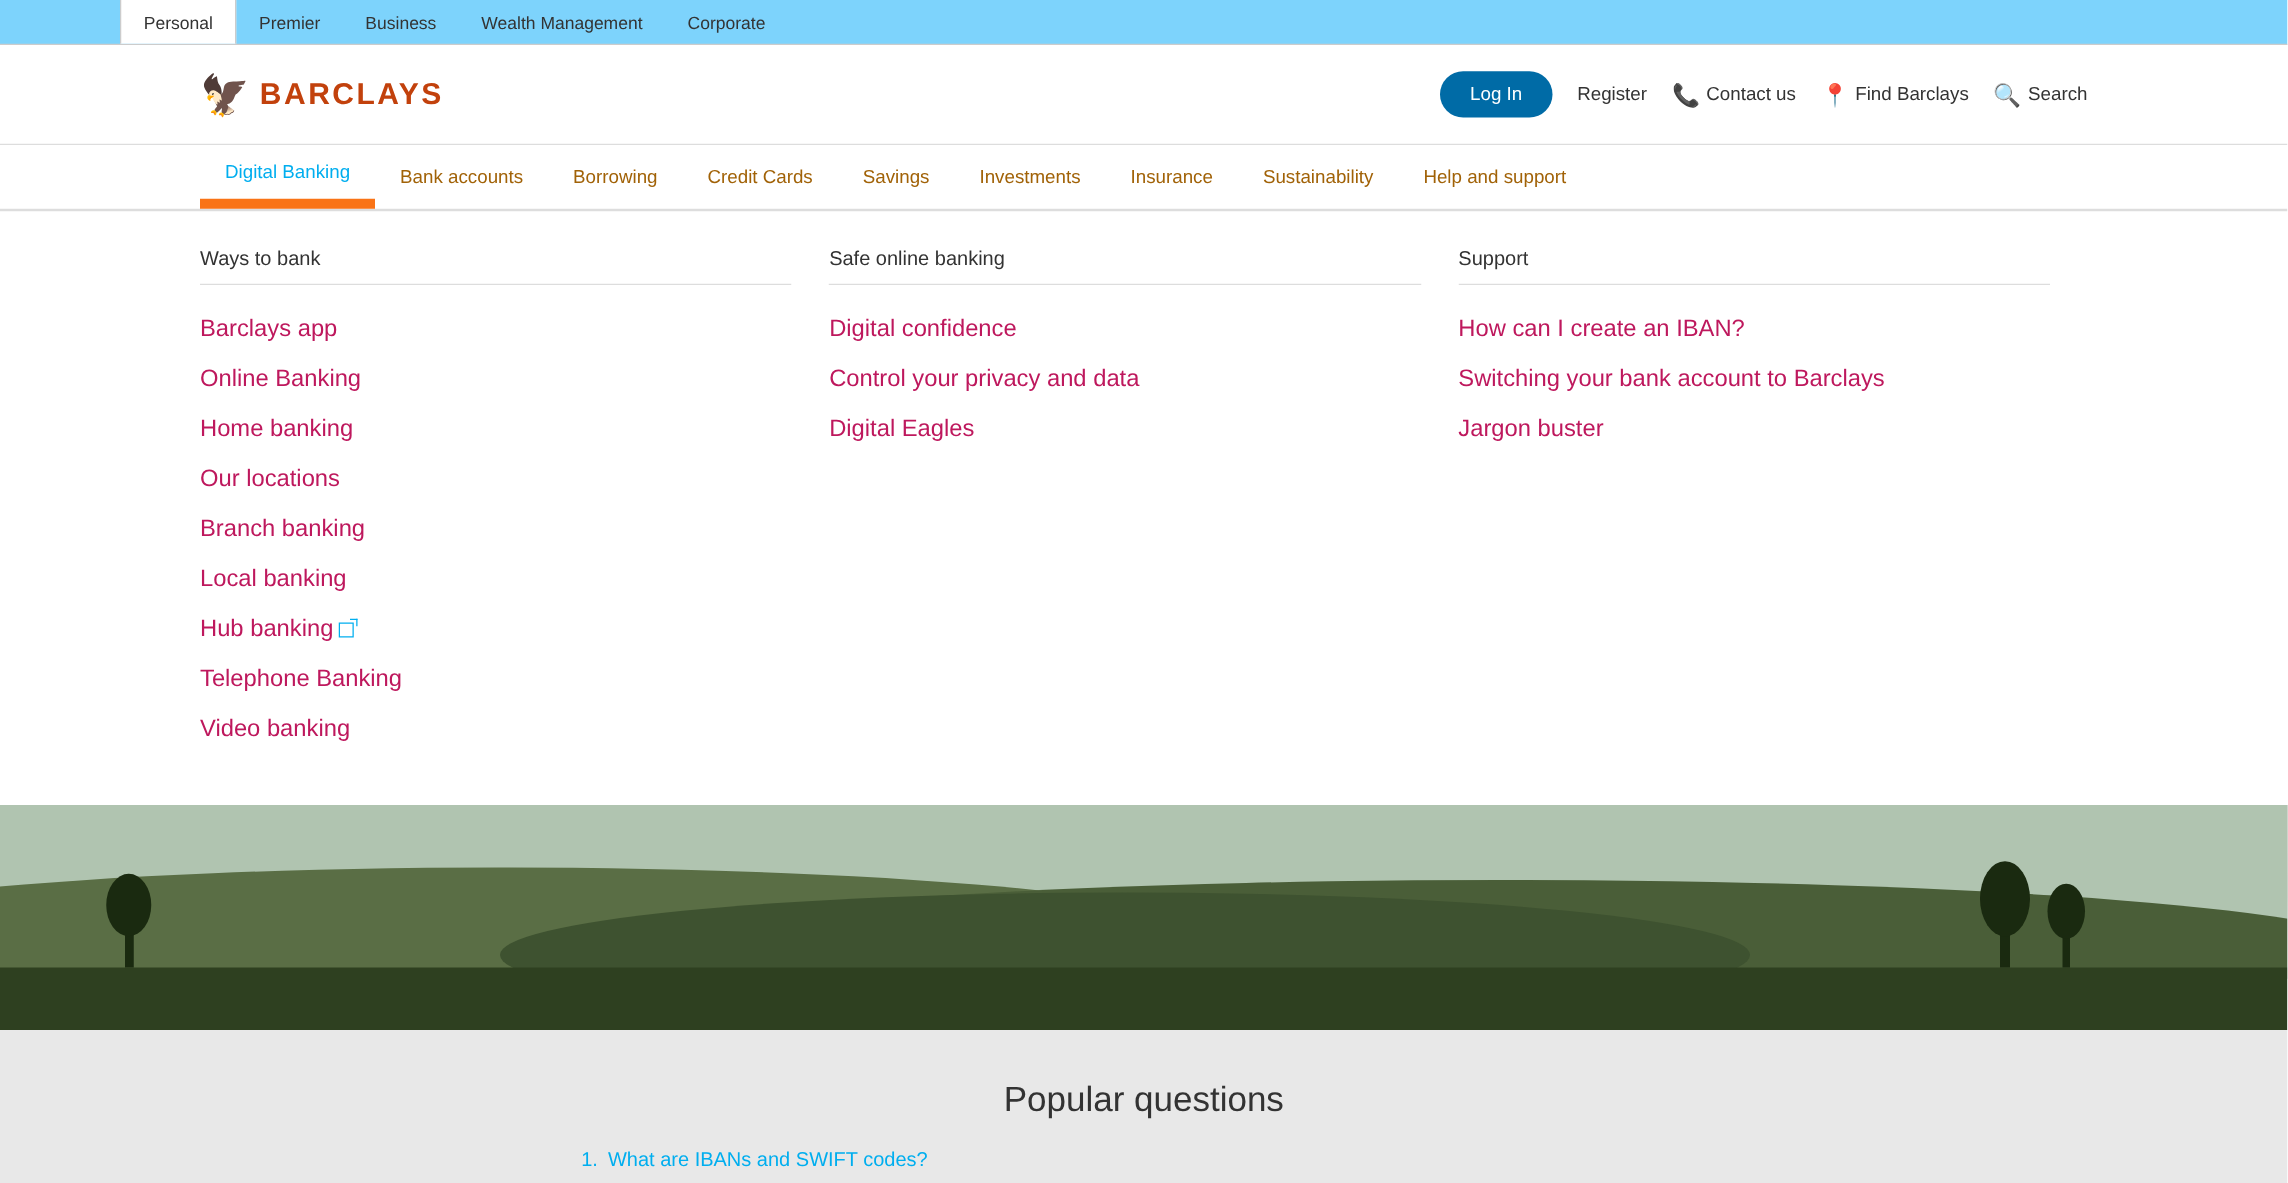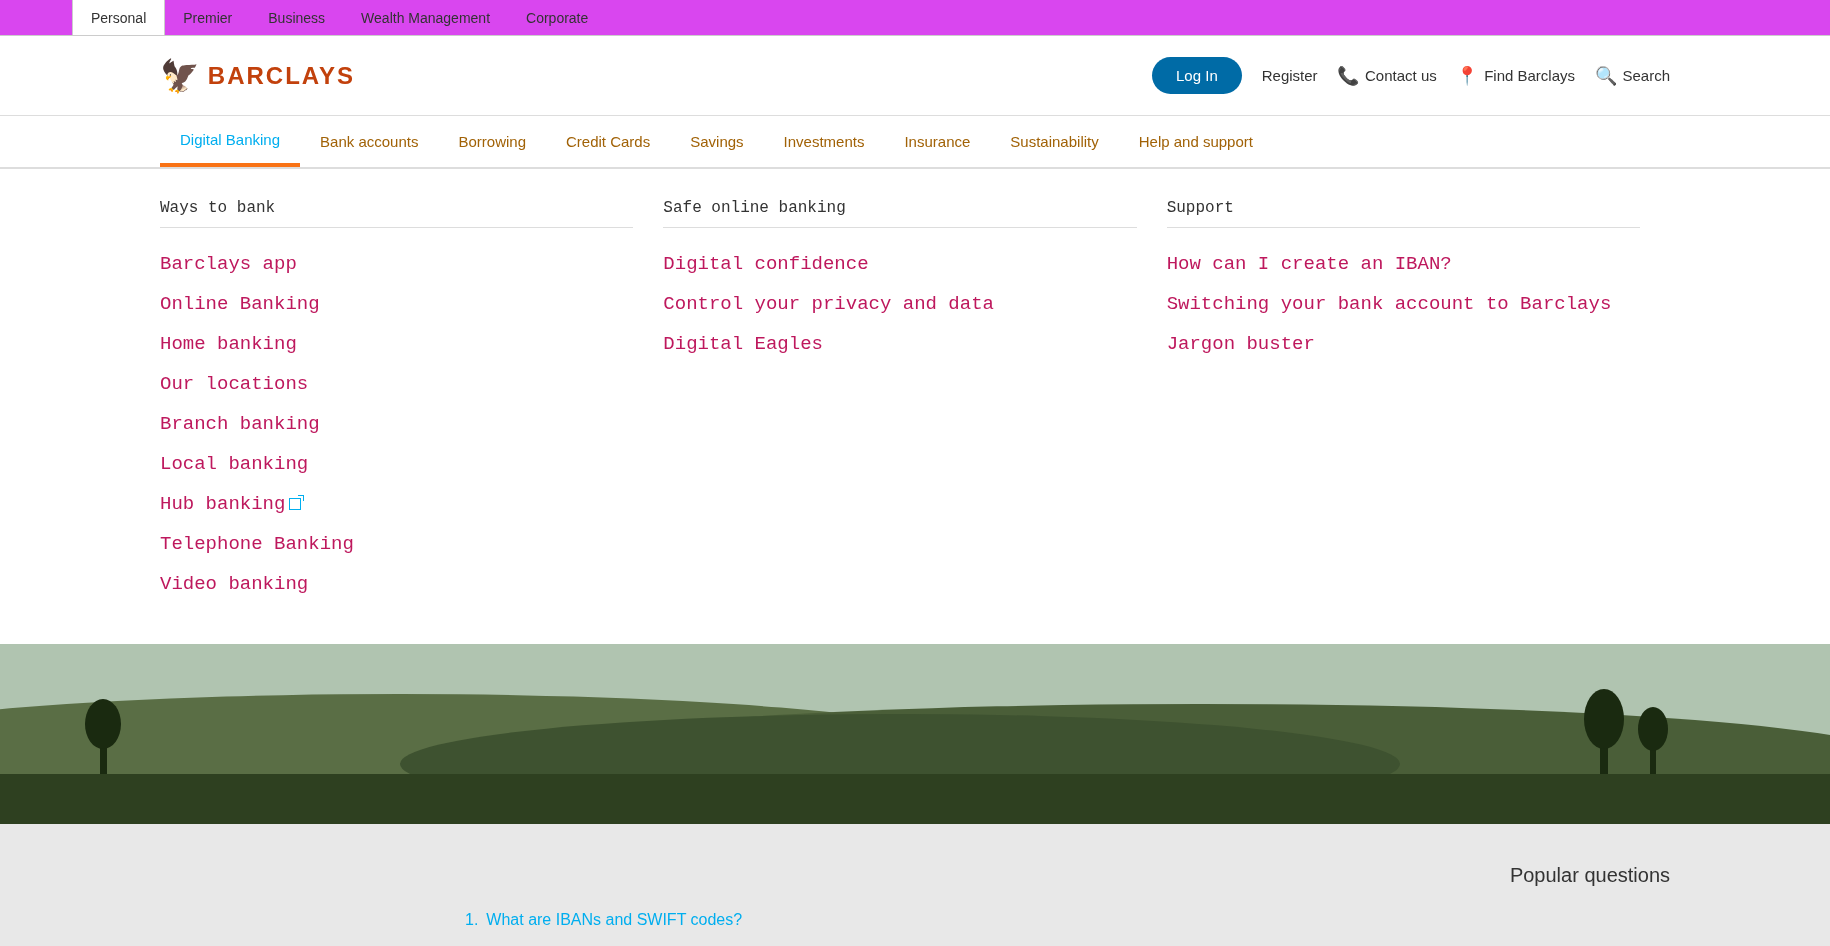--- a/index.html
+++ b/index.html
@@ -1,23 +1,23 @@
 <!DOCTYPE html>
 <html><head>
   <meta charset="utf-8">
   <style>
     * { margin: 0; padding: 0; box-sizing: border-box; }
     body { font-family: Arial, sans-serif; background: #fff; width: 1830px; }
 
     
     .top-nav {
-      background: #d946ef;
-      display: flex;
-      align-items: center;
-      padding: 0 72px;
+      background: #7dd3fc;
+      display: flex;
+      align-items: center;
+      padding: 0 96px;
       height: 36px;
       border-bottom: 1px solid #ccc;
     }
     .top-nav-item {
       font-size: 14px;
       color: #333;
       padding: 0 18px;
       cursor: pointer;
       height: 100%;
       display: flex;
@@ -98,31 +98,30 @@
       color: #a16207;
       padding: 0 20px;
       height: 100%;
       display: flex;
       align-items: center;
       cursor: pointer;
       position: relative;
     }
     .nav-item.active {
       color: #00aeef;
-      border-bottom: 4px solid #f97316;
+      border-bottom: 8px solid #f97316;
     }
 
     
     .dropdown-overlay {
       background: #fff;
       border-top: 1px solid #ddd;
       padding: 30px 160px 40px;
       display: flex;
       gap: 0;
-      font-family: Liberation Mono, monospace;
     }
     .dropdown-col {
       flex: 1;
       padding-right: 30px;
     }
     .dropdown-col-title {
       font-size: 16px;
       color: #333;
       font-weight: 500;
       margin-bottom: 16px;
@@ -165,25 +164,24 @@
       overflow: hidden;
     }
 
     
     .popular-section {
       background: #e8e8e8;
       padding: 40px 160px;
       text-align: center;
     }
     .popular-title {
-      font-size: 20px;
+      font-size: 28px;
       color: #333;
       font-weight: 400;
       margin-bottom: 24px;
-      text-align: right;
     }
     .popular-question {
       color: #00aeef;
       font-size: 16px;
       text-align: left;
       max-width: 900px;
       margin: 0 auto;
       cursor: pointer;
     }
     .popular-question-text {

